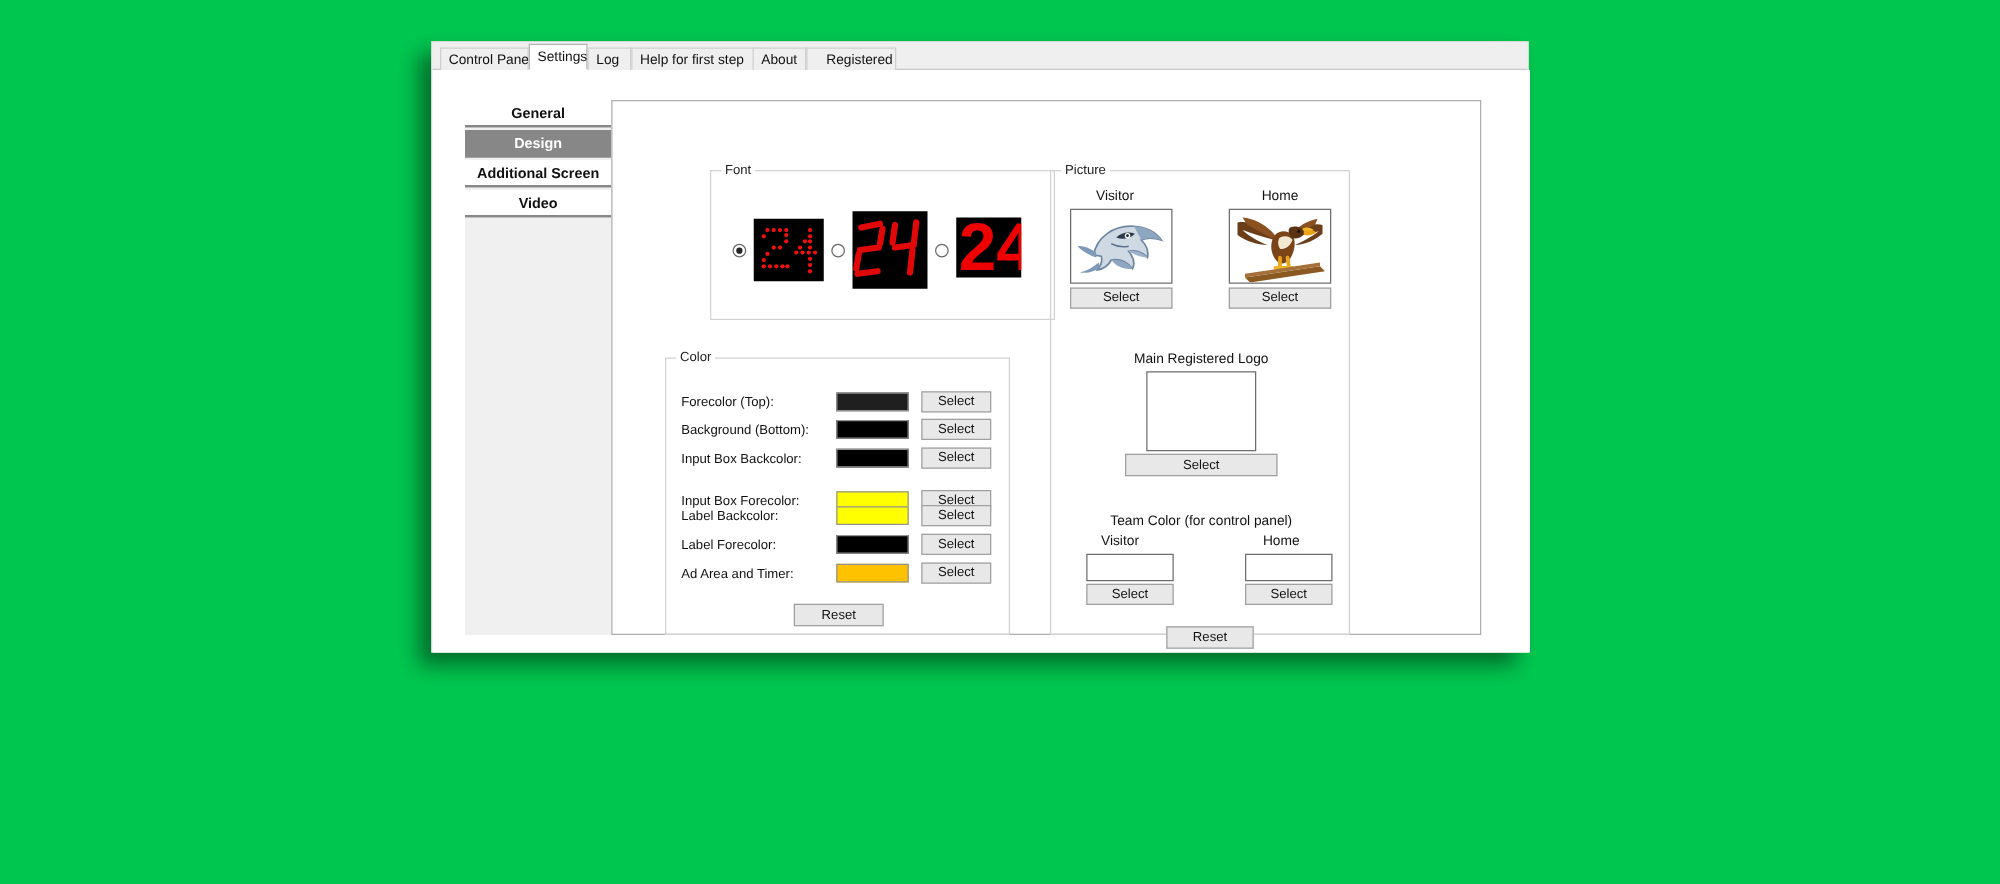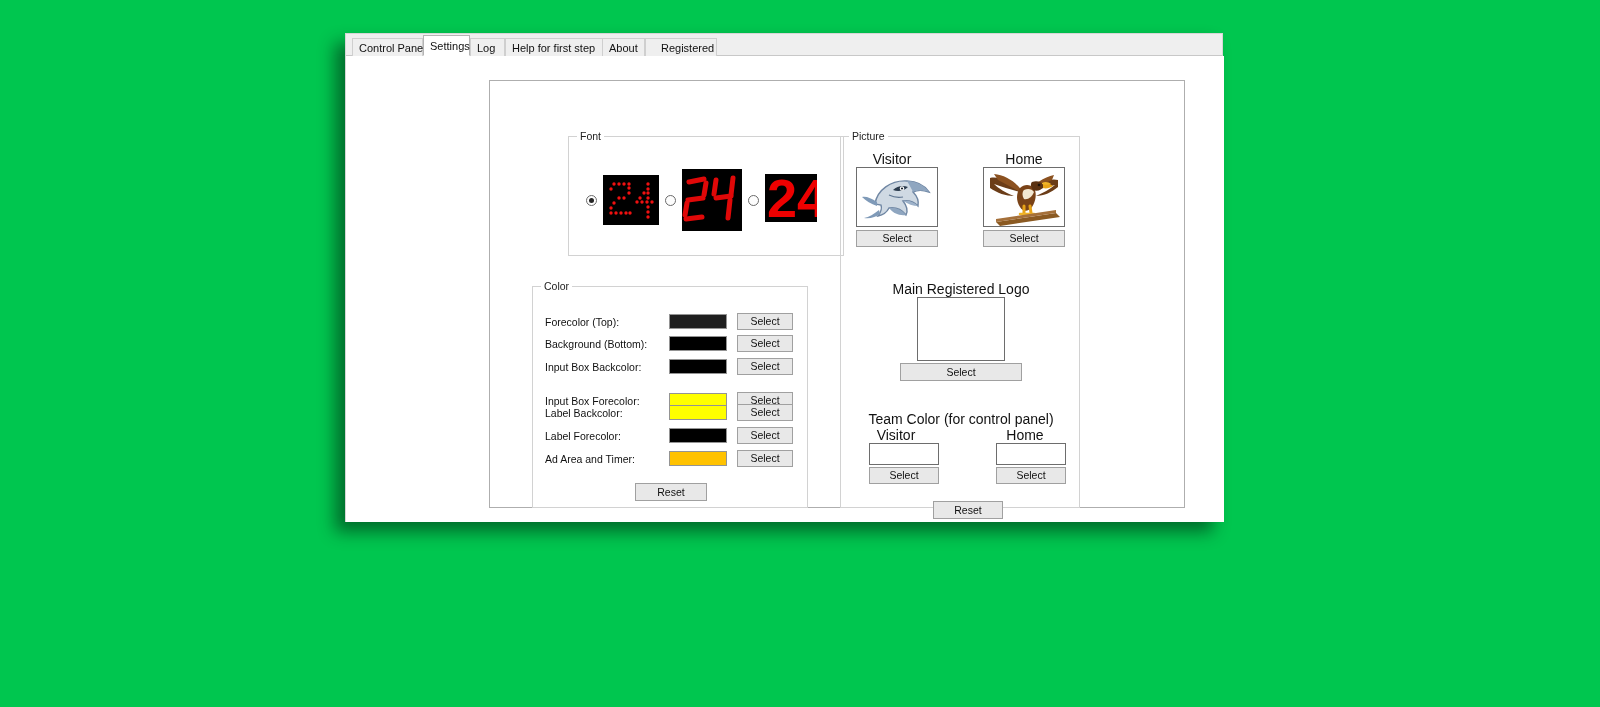--- a/index.html
+++ b/index.html
@@ -164,21 +164,21 @@
     white-space: nowrap;
     font-family: "Liberation Sans", sans-serif;
     padding: 0;
   }
   .crow .btn { left: 192px; top: 0px; width: 56px; height: 17px; line-height: 15px; }
 
   
   #group-picture { left: 350px; top: 55px; width: 240px; height: 372px; }
   .caption {
     position: absolute;
-    font-size: 14px; color: #111; text-align: center;
+    font-size: 11px; color: #111; text-align: center;
     white-space: nowrap;
   }
   .picbox {
     position: absolute;
     border: 1px solid #6d6d6d;
     background: #ffffff;
     box-sizing: border-box;
     overflow: hidden;
     cursor: pointer;
   }
@@ -202,20 +202,26 @@
       <div class="tab" style="left:6px;   width:71px;">Control Panel</div>
       <div class="tab active" style="left:77px;  width:47px;text-align:center;">Settings</div>
       <div class="tab" style="left:124px; width:35px;">Log</div>
       <div class="tab" style="left:159px; width:107px;">Help for first step</div>
       <div class="tab" style="left:256px; width:43px;">About</div>
       <div class="tab" style="left:299px; width:72px;padding-left:15px;">Registered</div>
     </div>
 
     <div class="body-area">
 
+      <div class="leftnav">
+        <div class="nav-item" style="top:0px;">General</div>
+        <div class="nav-item sel" style="top:24px;">Design</div>
+        <div class="nav-item" style="top:48px;">Additional Screen</div>
+        <div class="nav-item" style="top:72px;">Video</div>
+      </div>
 
       <div class="mainpanel">
 
         <div class="group" id="group-font">
           <div class="glabel">Font</div>
 
           <div class="radio checked" style="left:17px; top:58px;"></div>
 
           <div class="fontswatch" style="left:34px; top:38px; width:56px; height:50px;">
             <svg width="56" height="50" viewBox="0 0 56 50">

